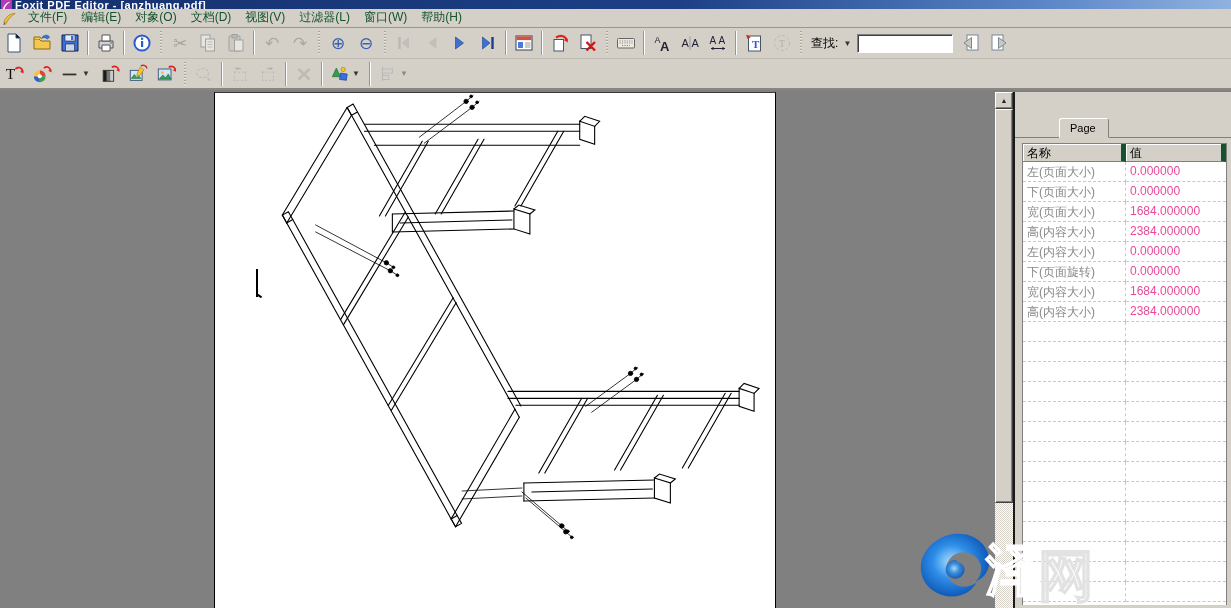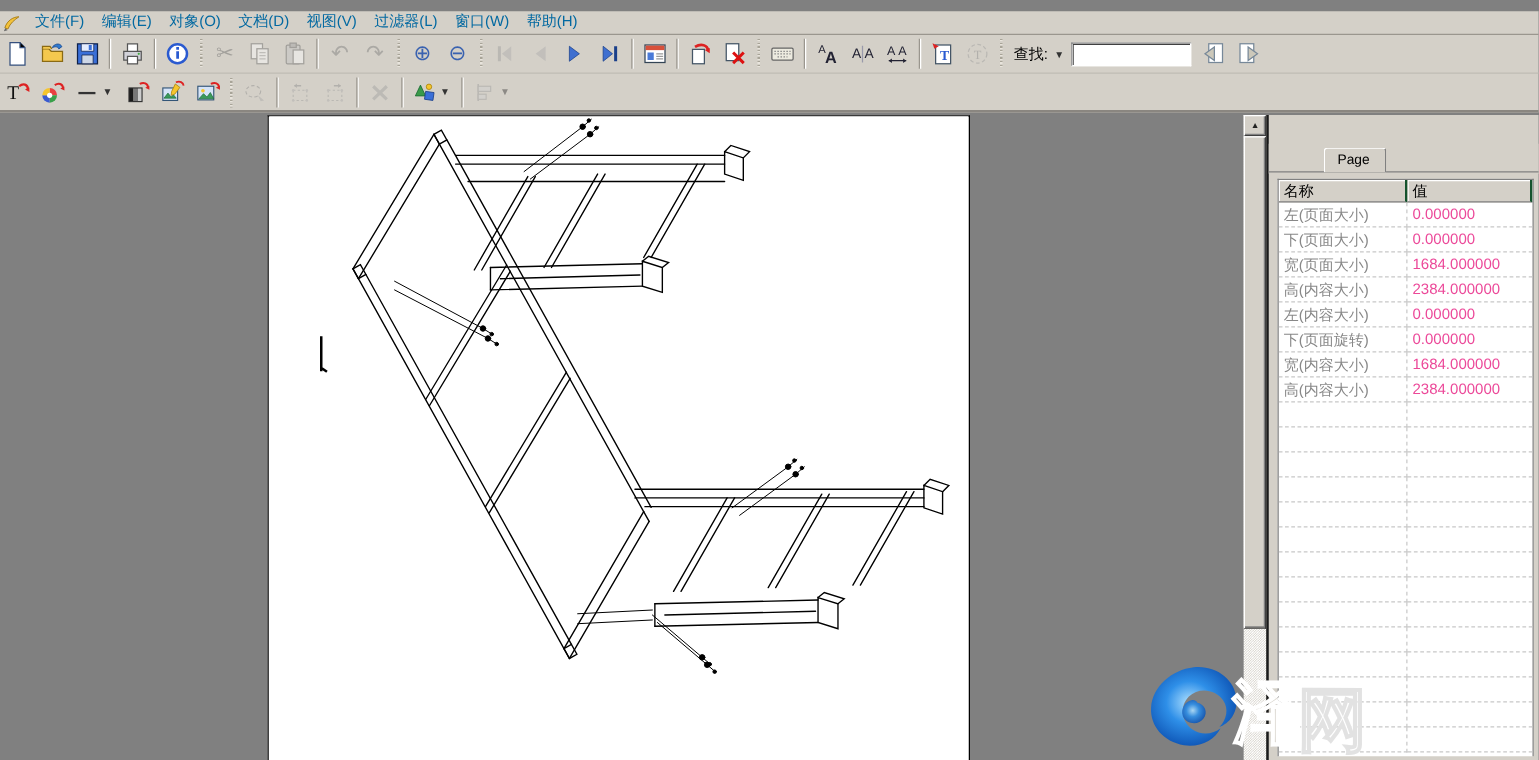--- a/index.html
+++ b/index.html
@@ -11,21 +11,21 @@
   #titlebar { position:absolute; left:0; top:0; width:1231px; height:9px;
     background:linear-gradient(90deg,#16316e 0%,#1c3f86 55%,#5c86c8 85%,#8fb2de 100%);
     color:#fff; font-weight:bold; font-size:11px; overflow:hidden; display:flex; align-items:flex-start; }
   #titlebar .appico { width:11px; height:11px; margin:0 3px 0 1px; flex:none; }
   #titlebar .ttl { white-space:nowrap; transform:translateY(-1px); letter-spacing:.5px; }
 
   
   #menubar { position:absolute; left:0; top:9px; width:1231px; height:19px;
     background:#d4d0c8; border-bottom:1px solid #9a968e; display:flex; align-items:center; font-size:12px; }
   #menubar .micon { width:15px; height:15px; margin:0 4px 0 2px; flex:none; }
-  .menu-item { padding:1px 7px 2px 7px; color:#0369a1; cursor:default; white-space:nowrap; }
+  .menu-item { padding:1px 7px 2px 7px; color:#14532d; cursor:default; white-space:nowrap; }
 
   
   .toolbar { position:absolute; left:0; width:1231px; background:#d4d0c8; display:flex; align-items:center; }
   #toolbar-main { top:28px; height:31px; border-bottom:1px solid #c0bcb4; }
   #toolbar-object { top:59px; height:31px; border-bottom:2px solid #8a8680; }
   .tbtn { width:26px; height:26px; margin:0 1px; border:1px solid transparent; display:flex;
     align-items:center; justify-content:center; flex:none; }
   .tbtn svg { width:20px; height:20px; }
   .tbtn .g { font-size:17px; line-height:1; font-family:"DejaVu Sans",sans-serif; }
   .tbtn.disabled { filter:grayscale(1) opacity(.45); }
@@ -72,21 +72,21 @@
   #panel-tabs::after { content:""; position:absolute; left:0; right:0; bottom:1px; border-bottom:1px solid #808080; }
   #panel-tabs .tab { z-index:2; border-bottom:1px solid #d4d0c8; }
 
   #prop-table { position:absolute; left:7px; top:51px; width:205px; height:462px;
     background:#fff; border:1px solid #808080; border-bottom:none; overflow:hidden; }
   .prow { display:flex; height:20px; }
   .prow.hdr { height:18px; }
   .pcell { flex:none; overflow:hidden; white-space:nowrap; padding:2px 3px 0 4px; }
   .pcell.name { width:103px; }
   .pcell.val { width:100px; }
-  .hdr .pcell { background:#d4d0c8; border-right:2px solid #14532d; border-bottom:1px solid #808080;
+  .hdr .pcell { background:#d4d0c8; border-right:5px solid #14532d; border-bottom:1px solid #808080;
     box-shadow:inset 1px 1px 0 #fff; color:#000; padding-top:1px; }
   .body .pcell { border-bottom:1px dashed #c8c8c8; }
   .body .pcell.name { color:#888; border-right:1px dashed #c8c8c8; }
   .body .pcell.val { color:#ec4899; }
 
   
   #watermark { position:absolute; left:916px; top:433px; width:220px; height:83px; z-index:50; pointer-events:none; }
   #watermark svg.logo { position:absolute; left:0; top:3px; width:78px; height:78px; }
   .wm-char { position:absolute; font-size:56px; font-weight:bold; color:transparent;
     -webkit-text-stroke:1.5px #ffffff; font-family:"Liberation Sans",sans-serif; }
@@ -94,20 +94,27 @@
 
   .cursor-mark { position:absolute; left:41px; top:176px; width:2px; height:28px; background:#000; }
   .cursor-mark::after { content:""; position:absolute; left:1px; top:26px; width:5px; height:2px;
     background:#000; transform:rotate(35deg); }
 </style>
 </head>
 <body>
 
 <div id="app">
 
+  <div id="titlebar">
+    <svg class="appico" viewBox="0 0 12 12">
+      <rect width="12" height="12" fill="#b23ab2"></rect>
+      <path d="M2 10C3.5 4.5 7.5 2 10 2 7.5 4 4.5 6.5 3.8 10z" fill="#fff"></path>
+    </svg>
+    <span class="ttl">Foxit PDF Editor - [anzhuang.pdf]</span>
+  </div>
 
   <div id="menubar">
     <svg class="micon" viewBox="0 0 16 16">
       <path d="M2 12C4 5.5 9.5 2.6 14 2.6 10.5 5 6.5 8 4.6 13z" fill="#f3c23a" stroke="#a87c14" stroke-width=".8"></path>
       <path d="M2.4 12.2 1.2 15l3-1z" fill="#666"></path>
     </svg>
 
   <span class="menu-item">文件(F)</span>
       <span class="menu-item">编辑(E)</span>
       <span class="menu-item">对象(O)</span>

